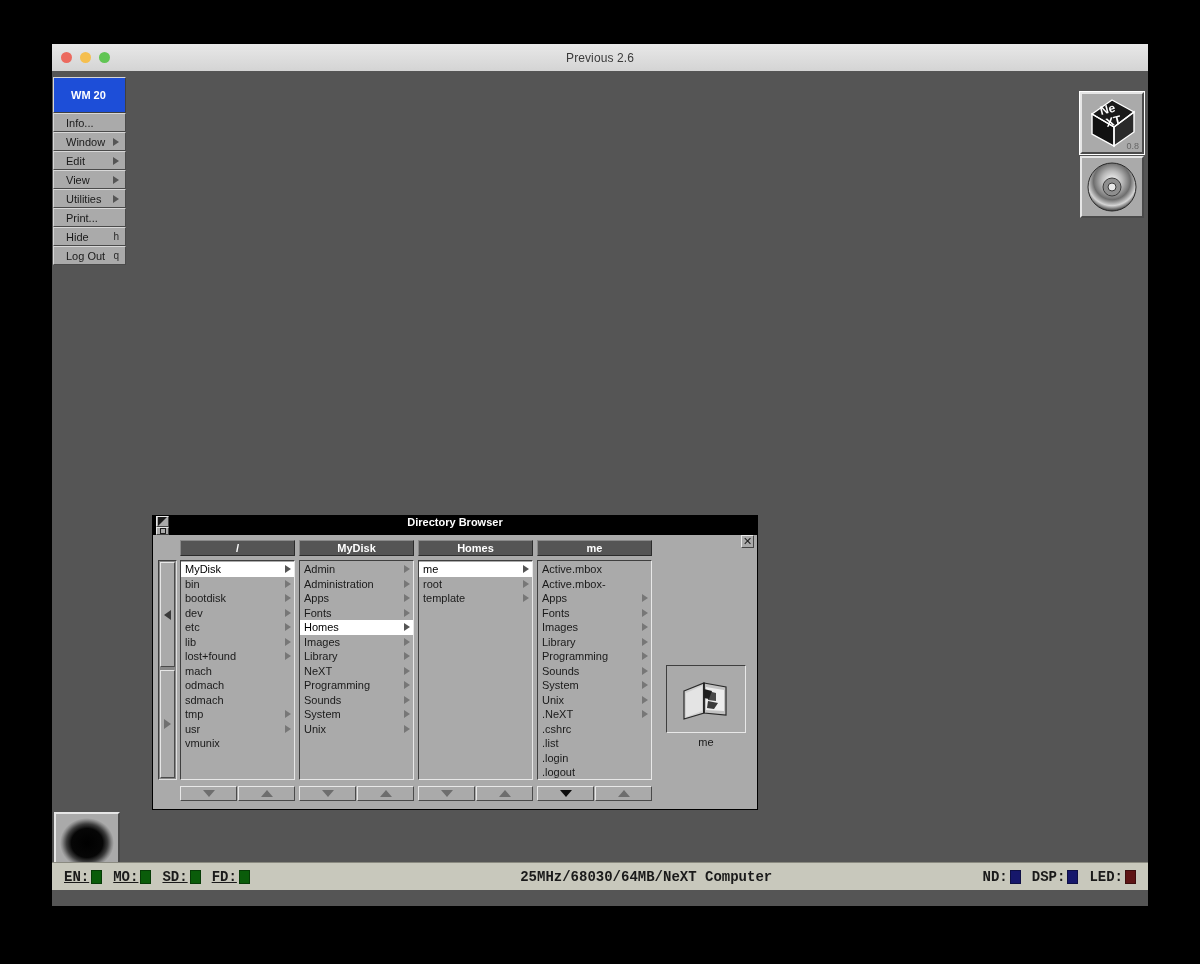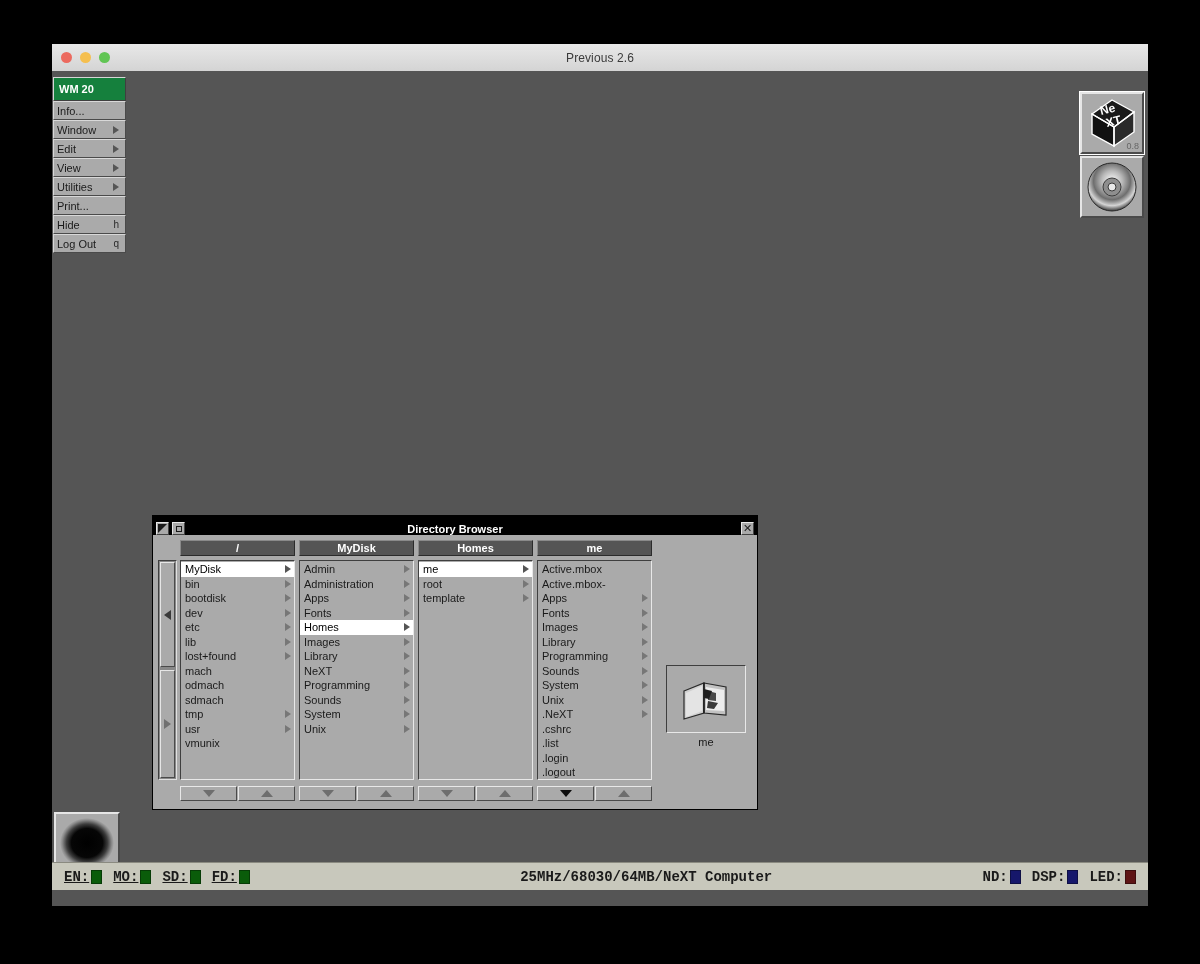--- a/index.html
+++ b/index.html
@@ -67,43 +67,43 @@
   }
 
   
   .ns-menu {
     position: absolute;
     left: 1px;
     top: 6px;
     width: 73px;
   }
   .menu-title {
-    height: 24px;
-    background: #15803d;
+    height: 36px;
+    background: #1d4ed8;
     color: #ffffff;
     font-size: 11px;
     font-weight: bold;
     display: flex;
     align-items: center;
-    padding-left: 5px;
+    padding-left: 17px;
     box-sizing: border-box;
     border-top: 1px solid #d6d6d6;
     border-left: 1px solid #d6d6d6;
     border-right: 1px solid #3f3f3f;
     border-bottom: 1px solid #3f3f3f;
   }
   .menu-item {
     height: 19px;
     background: #aaaaaa;
     color: #1a1a1a;
     font-size: 11px;
     display: flex;
     align-items: center;
     box-sizing: border-box;
-    padding: 0 4px 0 3px;
+    padding: 0 4px 0 12px;
     border-top: 1px solid #d8d8d8;
     border-left: 1px solid #d8d8d8;
     border-right: 1px solid #4a4a4a;
     border-bottom: 1px solid #4a4a4a;
     justify-content: space-between;
   }
   .menu-item .lbl { white-space: nowrap; }
   .menu-item .key {
     font-size: 10px;
     color: #2a2a2a;
@@ -170,23 +170,24 @@
     width: 606px;
     height: 295px;
     background: #aaaaaa;
     border: 1px solid #000000;
     box-sizing: border-box;
   }
   .bw-titlebar {
     height: 19px;
     background: #000000;
     display: flex;
-    align-items: flex-end;
+    align-items: flex-start;
     position: relative;
     border-bottom: 1px solid #000;
+    flex-direction: column;
   }
   .bw-title-text {
     position: absolute;
     left: 0; right: 0;
     text-align: center;
     font-size: 11px;
     font-weight: bold;
     color: #ffffff;
   }
   .tb-btn {

